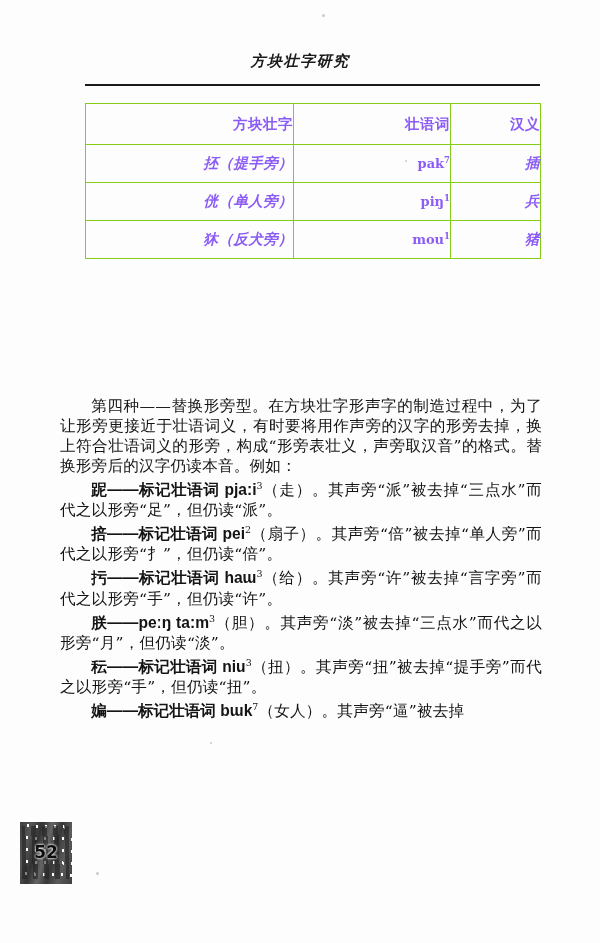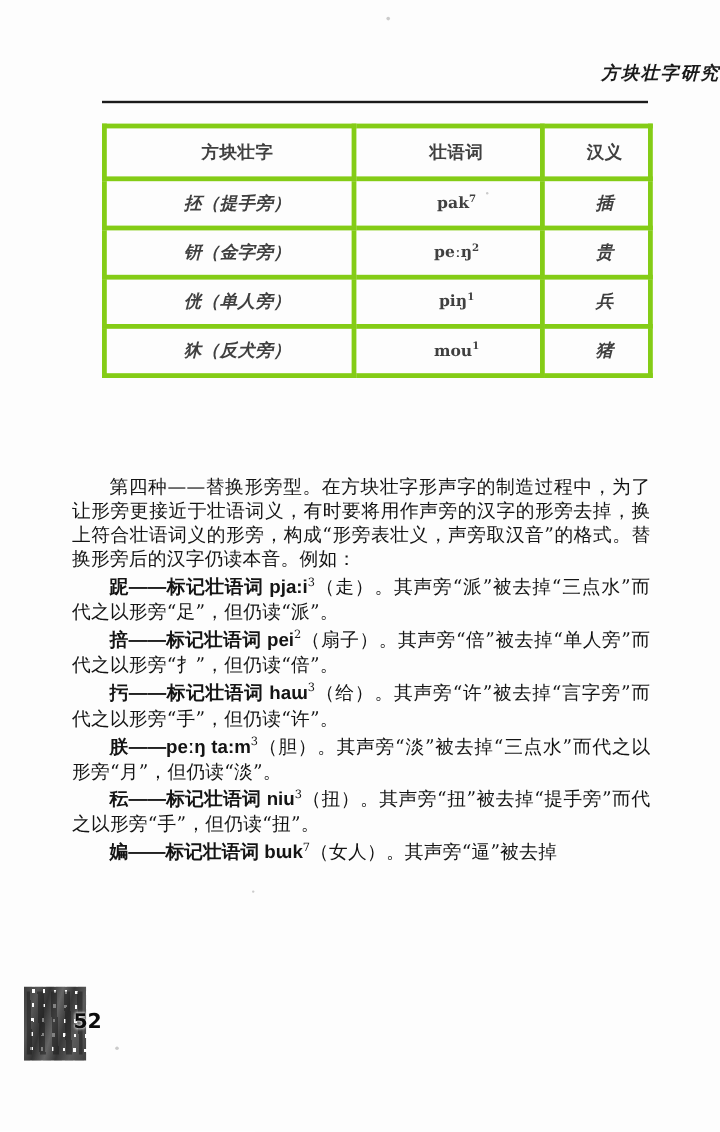--- a/index.html
+++ b/index.html
@@ -21,21 +21,21 @@
     height: 943px;
     background: #fdfdfd;
     box-sizing: border-box;
   }
   
   .running-head {
     position: absolute;
     top: 52px;
     left: 0;
     width: 600px;
-    text-align: right;
+    text-align: center;
     font-family: "DejaVu Serif", serif;
     font-weight: bold;
     font-style: italic;
     font-size: 15px;
     letter-spacing: 1.5px;
     color: #1a1a1a;
   }
   .head-rule {
     position: absolute;
     top: 84px;
@@ -50,27 +50,27 @@
     top: 103px;
     left: 85px;
     width: 455px;
   }
   table.zz {
     border-collapse: collapse;
     width: 455px;
     table-layout: fixed;
   }
   table.zz td, table.zz th {
-    border: 4px solid #84cc16;
+    border: 1px solid #84cc16;
     padding: 0 0 0 14px;
     height: 37px;
     vertical-align: middle;
-    text-align: center;
+    text-align: right;
     font-size: 14.5px;
-    color: #404040;
+    color: #8b5cf6;
   }
   table.zz thead th {
     font-family: "DejaVu Sans", sans-serif;
     font-weight: bold;
     font-size: 14.5px;
     letter-spacing: 0.5px;
     height: 40px;
   }
   table.zz tbody td {
     font-family: Liberation Mono, monospace;
@@ -153,21 +153,20 @@
   .stamp-num {
     position: absolute;
     left: 0; top: 20px;
     width: 52px;
     text-align: center;
     font-family: "DejaVu Sans", sans-serif;
     font-weight: bold;
     font-size: 17px;
     color: #0d0d0d;
     text-shadow: 0 0 2px #ffffff, 0 0 3px #ffffff;
-    padding-left: 27px;
   }
   .speck {
     position: absolute;
     background: #9a9a9a;
     border-radius: 50%;
     opacity: 0.5;
   }
 </style>
 </head>
 <body>
@@ -191,25 +190,20 @@
           <th>汉义</th>
         </tr>
       </thead>
       <tbody>
         <tr>
           <td>抷（提手旁）</td>
           <td class="ipa"><span>pak</span><sup>7</sup></td>
           <td>插</td>
         </tr>
         <tr>
-          <td>钘（金字旁）</td>
-          <td class="ipa"><span>peːŋ</span><sup>2</sup></td>
-          <td>贵</td>
-        </tr>
-        <tr>
           <td>侊（单人旁）</td>
           <td class="ipa"><span>piŋ</span><sup>1</sup></td>
           <td>兵</td>
         </tr>
         <tr>
           <td>狇（反犬旁）</td>
           <td class="ipa"><span>mou</span><sup>1</sup></td>
           <td>猪</td>
         </tr>
       </tbody>

